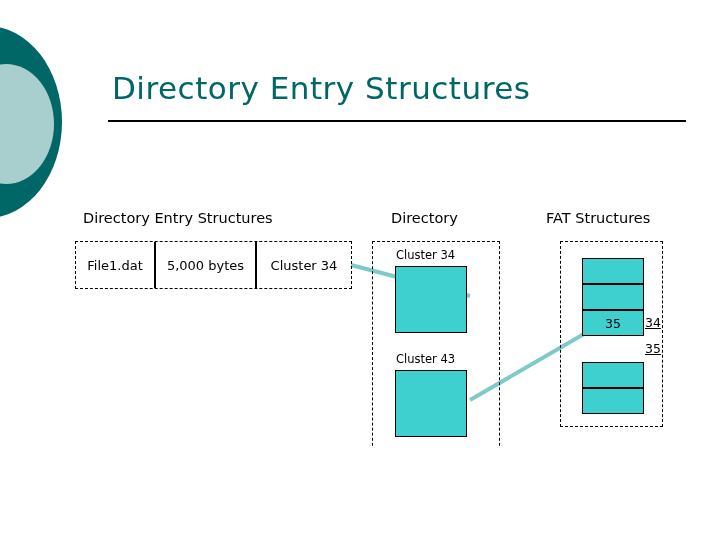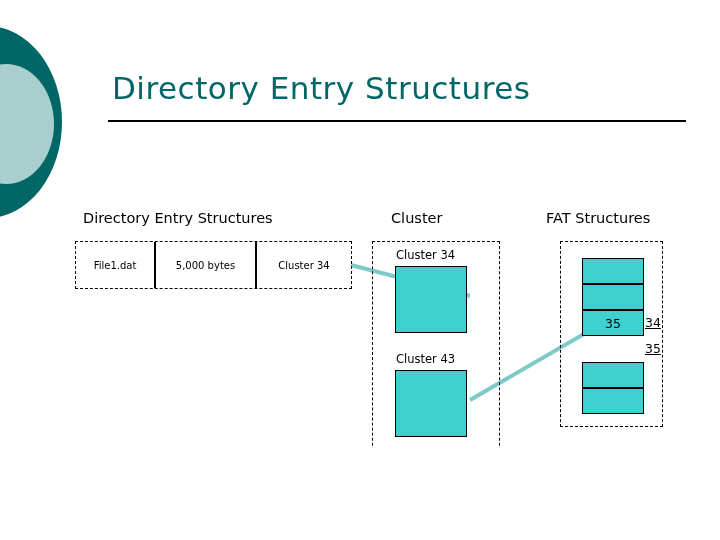--- a/index.html
+++ b/index.html
@@ -91,21 +91,21 @@
     position: absolute;
     top: 242px;
     height: 46px;
     border-left: 1px solid #000000;
     border-right: 1px solid #000000;
     box-sizing: border-box;
     background: transparent;
     display: flex;
     align-items: center;
     justify-content: center;
-    font-size: 10px;
+    font-size: 13px;
     color: #000000;
     z-index: 6;
     white-space: nowrap;
   }
   #dir-cell-0 { left: 76px;  width: 79px; border-left: none; }
   #dir-cell-1 { left: 155px; width: 101px; }
   #dir-cell-2 { left: 256px; width: 95px; border-right: none; }
 
   
   .cluster-label {
@@ -185,21 +185,21 @@
   <div class="title">Directory Entry Structures</div>
   <div class="title-rule"></div>
 
   <svg id="connectors">
     <line x1="351" y1="265" x2="470" y2="296" stroke="#7fc9c9" stroke-width="4"></line>
     <line x1="470" y1="400" x2="596" y2="327" stroke="#7fc9c9" stroke-width="4"></line>
     <line x1="596" y1="327" x2="640" y2="300" stroke="#7fc9c9" stroke-width="4"></line>
   </svg>
 
   <div class="col-head" id="head-dir">Directory Entry Structures</div>
-  <div class="col-head" id="head-clusters">Cluster</div>
+  <div class="col-head" id="head-clusters">Directory</div>
   <div class="col-head" id="head-fat">FAT Structures</div>
 
   <div class="dashed" id="dir-box"></div>
   <div class="dashed" id="clu-box"></div>
   <div class="dashed" id="fat-box"></div>
 
   <div class="dir-cell" id="dir-cell-0">File1.dat</div>
   <div class="dir-cell" id="dir-cell-1">5,000 bytes</div>
   <div class="dir-cell" id="dir-cell-2">Cluster 34</div>
 

